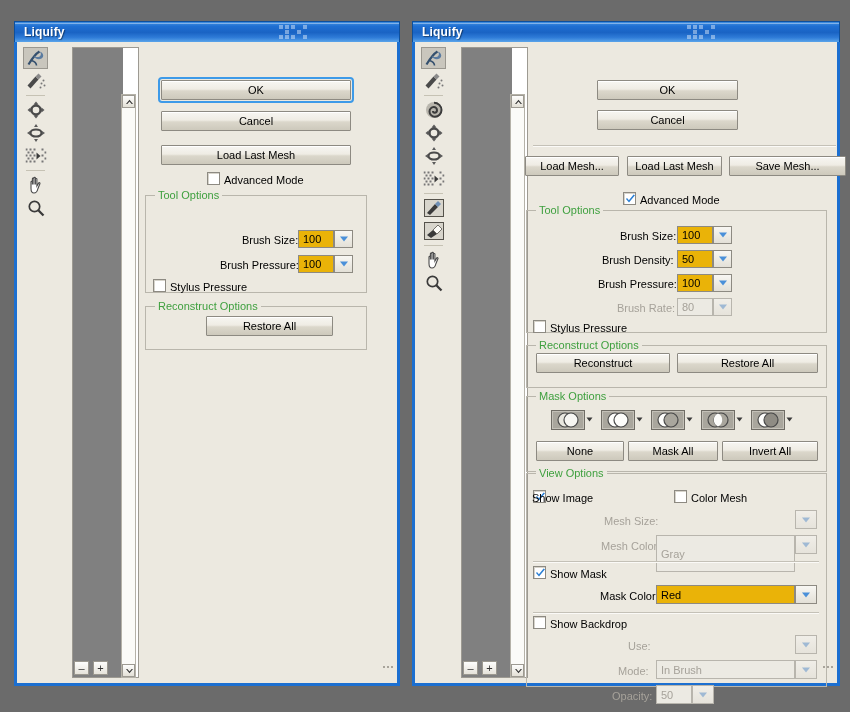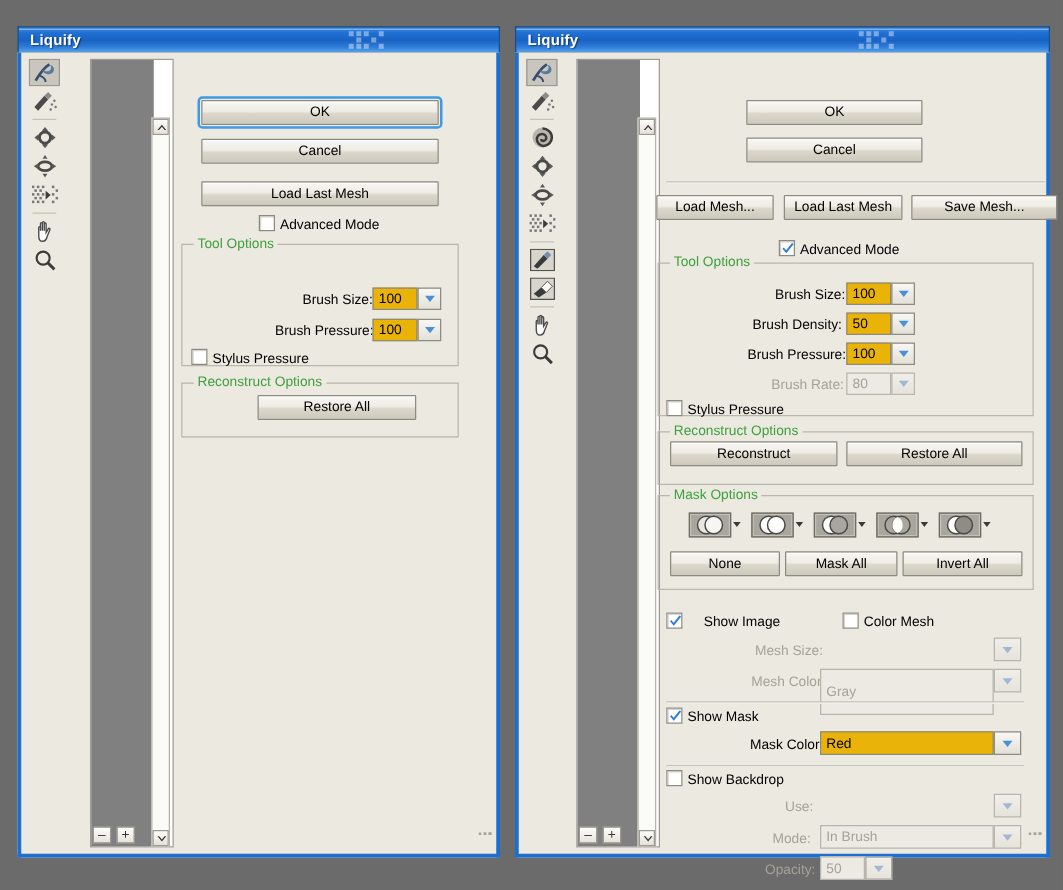--- a/index.html
+++ b/index.html
@@ -505,26 +505,29 @@
       <div class="mskarrow" style="left:234px;top:0;">
         <svg width="7" height="5" viewBox="0 0 7 5">
             <path d="M0.5 0.5 L6.5 0.5 L3.5 4.5 Z" fill="#3a3a3a"></path>
           </svg>
       </div>
     </div>
     <div class="btn" style="left:121px;top:399px;width:88px;height:20px;">None</div>
     <div class="btn" style="left:213px;top:399px;width:90px;height:20px;">Mask All</div>
     <div class="btn" style="left:307px;top:399px;width:96px;height:20px;">Invert All</div>
 
+    <div class="grp" style="left:111px;top:431px;width:301px;height:214px;">
+      <span class="lg">View Options</span>
+    </div>
     <div class="cb" style="left:118px;top:448px;">
       <svg width="11" height="11" viewBox="0 0 11 11">
           <path d="M1 5 L4 8.6 L10 1.2 L8.6 0.4 L3.9 6.2 L2 4 Z" fill="#2a7fd4"></path>
         </svg>
     </div>
-    <div class="lbl" style="left:148px;top:450px;">Show Image</div>
+    <div class="lbl" style="left:117px;top:450px;">Show Image</div>
     <div class="cb" style="left:259px;top:448px;"></div>
     <div class="lbl" style="left:276px;top:450px;">Color Mesh</div>
 
     <div class="lbl dis" style="left:189px;top:473px;">Mesh Size:</div>
     <div class="drp dis" style="left:380px;top:468px;width:22px;height:19px;">
       <svg width="9" height="6" viewBox="0 0 9 6">
           <path d="M0.5 0.5 L8.5 0.5 L4.5 5.5 Z" fill="#9fb9d4"></path>
         </svg>
     </div>
 

